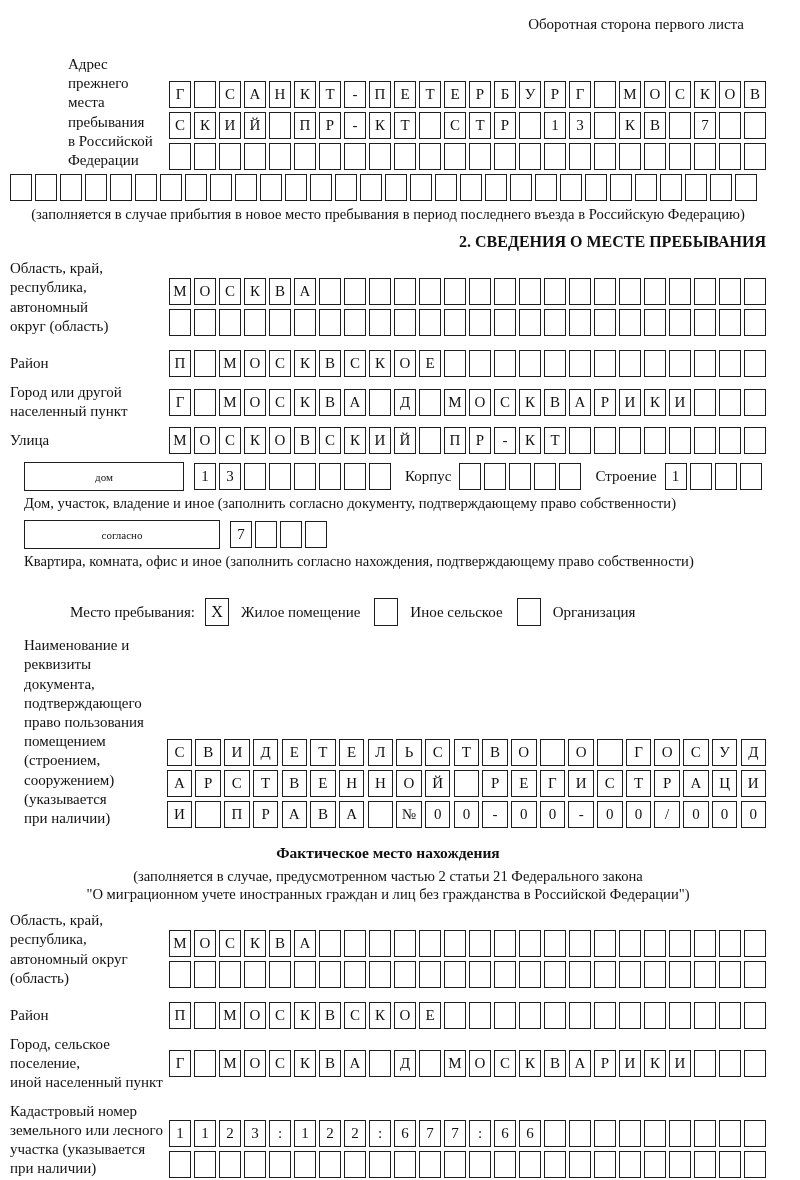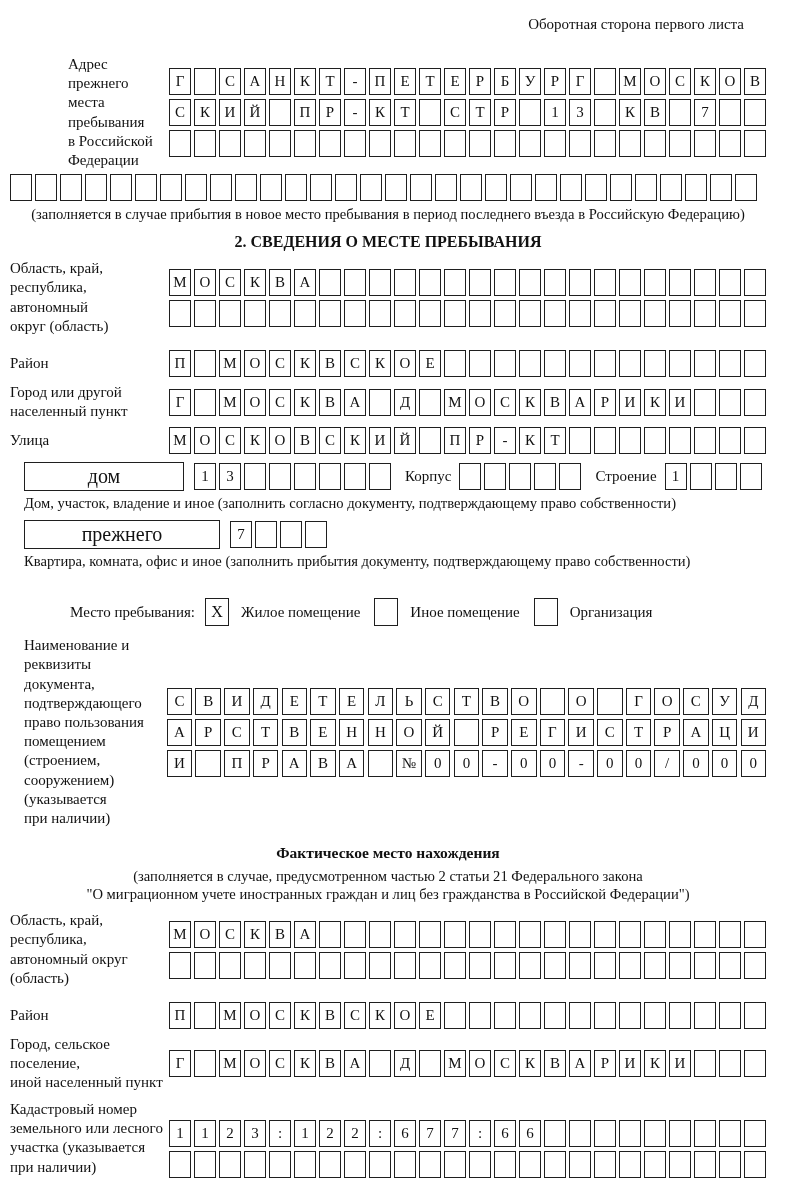--- a/index.html
+++ b/index.html
@@ -21,40 +21,40 @@
   .cell {
     width:22px; height:27px; flex:0 0 auto;
     border:1.8px solid #1f1f1f;
     display:inline-flex; align-items:center; justify-content:center;
     font-size:15px; line-height:1;
   }
   .row.doc { gap:3.2px; }
   .row.doc .cell { width:25.5px; }
   .row.fullwidth { justify-content:flex-start; margin-top:4px; }
 
-  .field { display:flex; align-items:center; }
+  .field { display:flex; align-items:flex-end; }
   .field.center { align-items:center; }
   .field .label { flex:1 1 auto; font-size:15px; line-height:1.28; white-space:pre-line; padding-right:6px; }
   .field .grids { flex:0 0 auto; }
   .prev-address .label { padding-left:58px; }
 
   .note-center { text-align:center; font-size:14.6px; margin-top:5px; }
   .note-left { font-size:14.6px; margin-top:4px; padding-left:14px; }
 
-  .section-title { text-align:center; font-weight:bold; font-size:16px; margin:10px 0 8px 0; }
+  .section-title { text-align:right; font-weight:bold; font-size:16px; margin:10px 0 8px 0; }
   .sub-title { text-align:center; font-weight:bold; font-size:15.5px; margin:16px 0 6px 0; }
 
   .mt6 { margin-top:6px; } .mt8 { margin-top:8px; } .mt10 { margin-top:10px; } .mt14 { margin-top:14px; }
 
   
   .boxline { display:flex; align-items:center; margin-top:8px; padding-left:14px; }
   .wide-box {
     border:1.8px solid #1f1f1f; height:29px;
     display:inline-flex; align-items:center; justify-content:center;
-    font-size:20px;
+    font-size:11px;
   }
   .house-box { width:160px; }
   .apt-box { width:196px; }
   .cells-inline { display:inline-flex; gap:3px; margin-left:10px; }
   .inline-label { font-size:15px; margin-left:14px; margin-right:8px; }
 
   
   .stay-row { display:flex; align-items:center; font-size:15px; padding-left:60px; margin-top:28px; }
   .cbox {
     width:24px; height:28px; border:1.8px solid #1f1f1f; flex:0 0 auto;
@@ -375,36 +375,36 @@
     <span class="cells-inline" style="margin-left:0;">
         <span class="cell">1</span>
         <span class="cell"></span>
         <span class="cell"></span>
         <span class="cell"></span>
       </span>
   </div>
   <div class="note-left">Дом, участок, владение и иное (заполнить согласно документу, подтверждающему право собственности)</div>
 
   <div class="boxline">
-    <span class="wide-box apt-box">прежнего</span>
+    <span class="wide-box apt-box">согласно</span>
     <span class="cells-inline">
         <span class="cell">7</span>
         <span class="cell"></span>
         <span class="cell"></span>
         <span class="cell"></span>
       </span>
   </div>
-  <div class="note-left">Квартира, комната, офис и иное (заполнить прибытия документу, подтверждающему право собственности)</div>
+  <div class="note-left">Квартира, комната, офис и иное (заполнить согласно нахождения, подтверждающему право собственности)</div>
 
   <div class="stay-row">
     <span>Место пребывания:</span>
     <span class="cbox" style="margin-left:10px;">Х</span>
     <span class="opt-label">Жилое помещение</span>
     <span class="cbox"></span>
-    <span class="opt-label">Иное помещение</span>
+    <span class="opt-label">Иное сельское</span>
     <span class="cbox"></span>
     <span class="opt-label">Организация</span>
   </div>
 
   <div class="field mt10">
     <div class="label" style="padding-left:14px;">Наименование и реквизиты
 документа, подтверждающего
 право пользования
 помещением (строением,
 сооружением) (указывается

